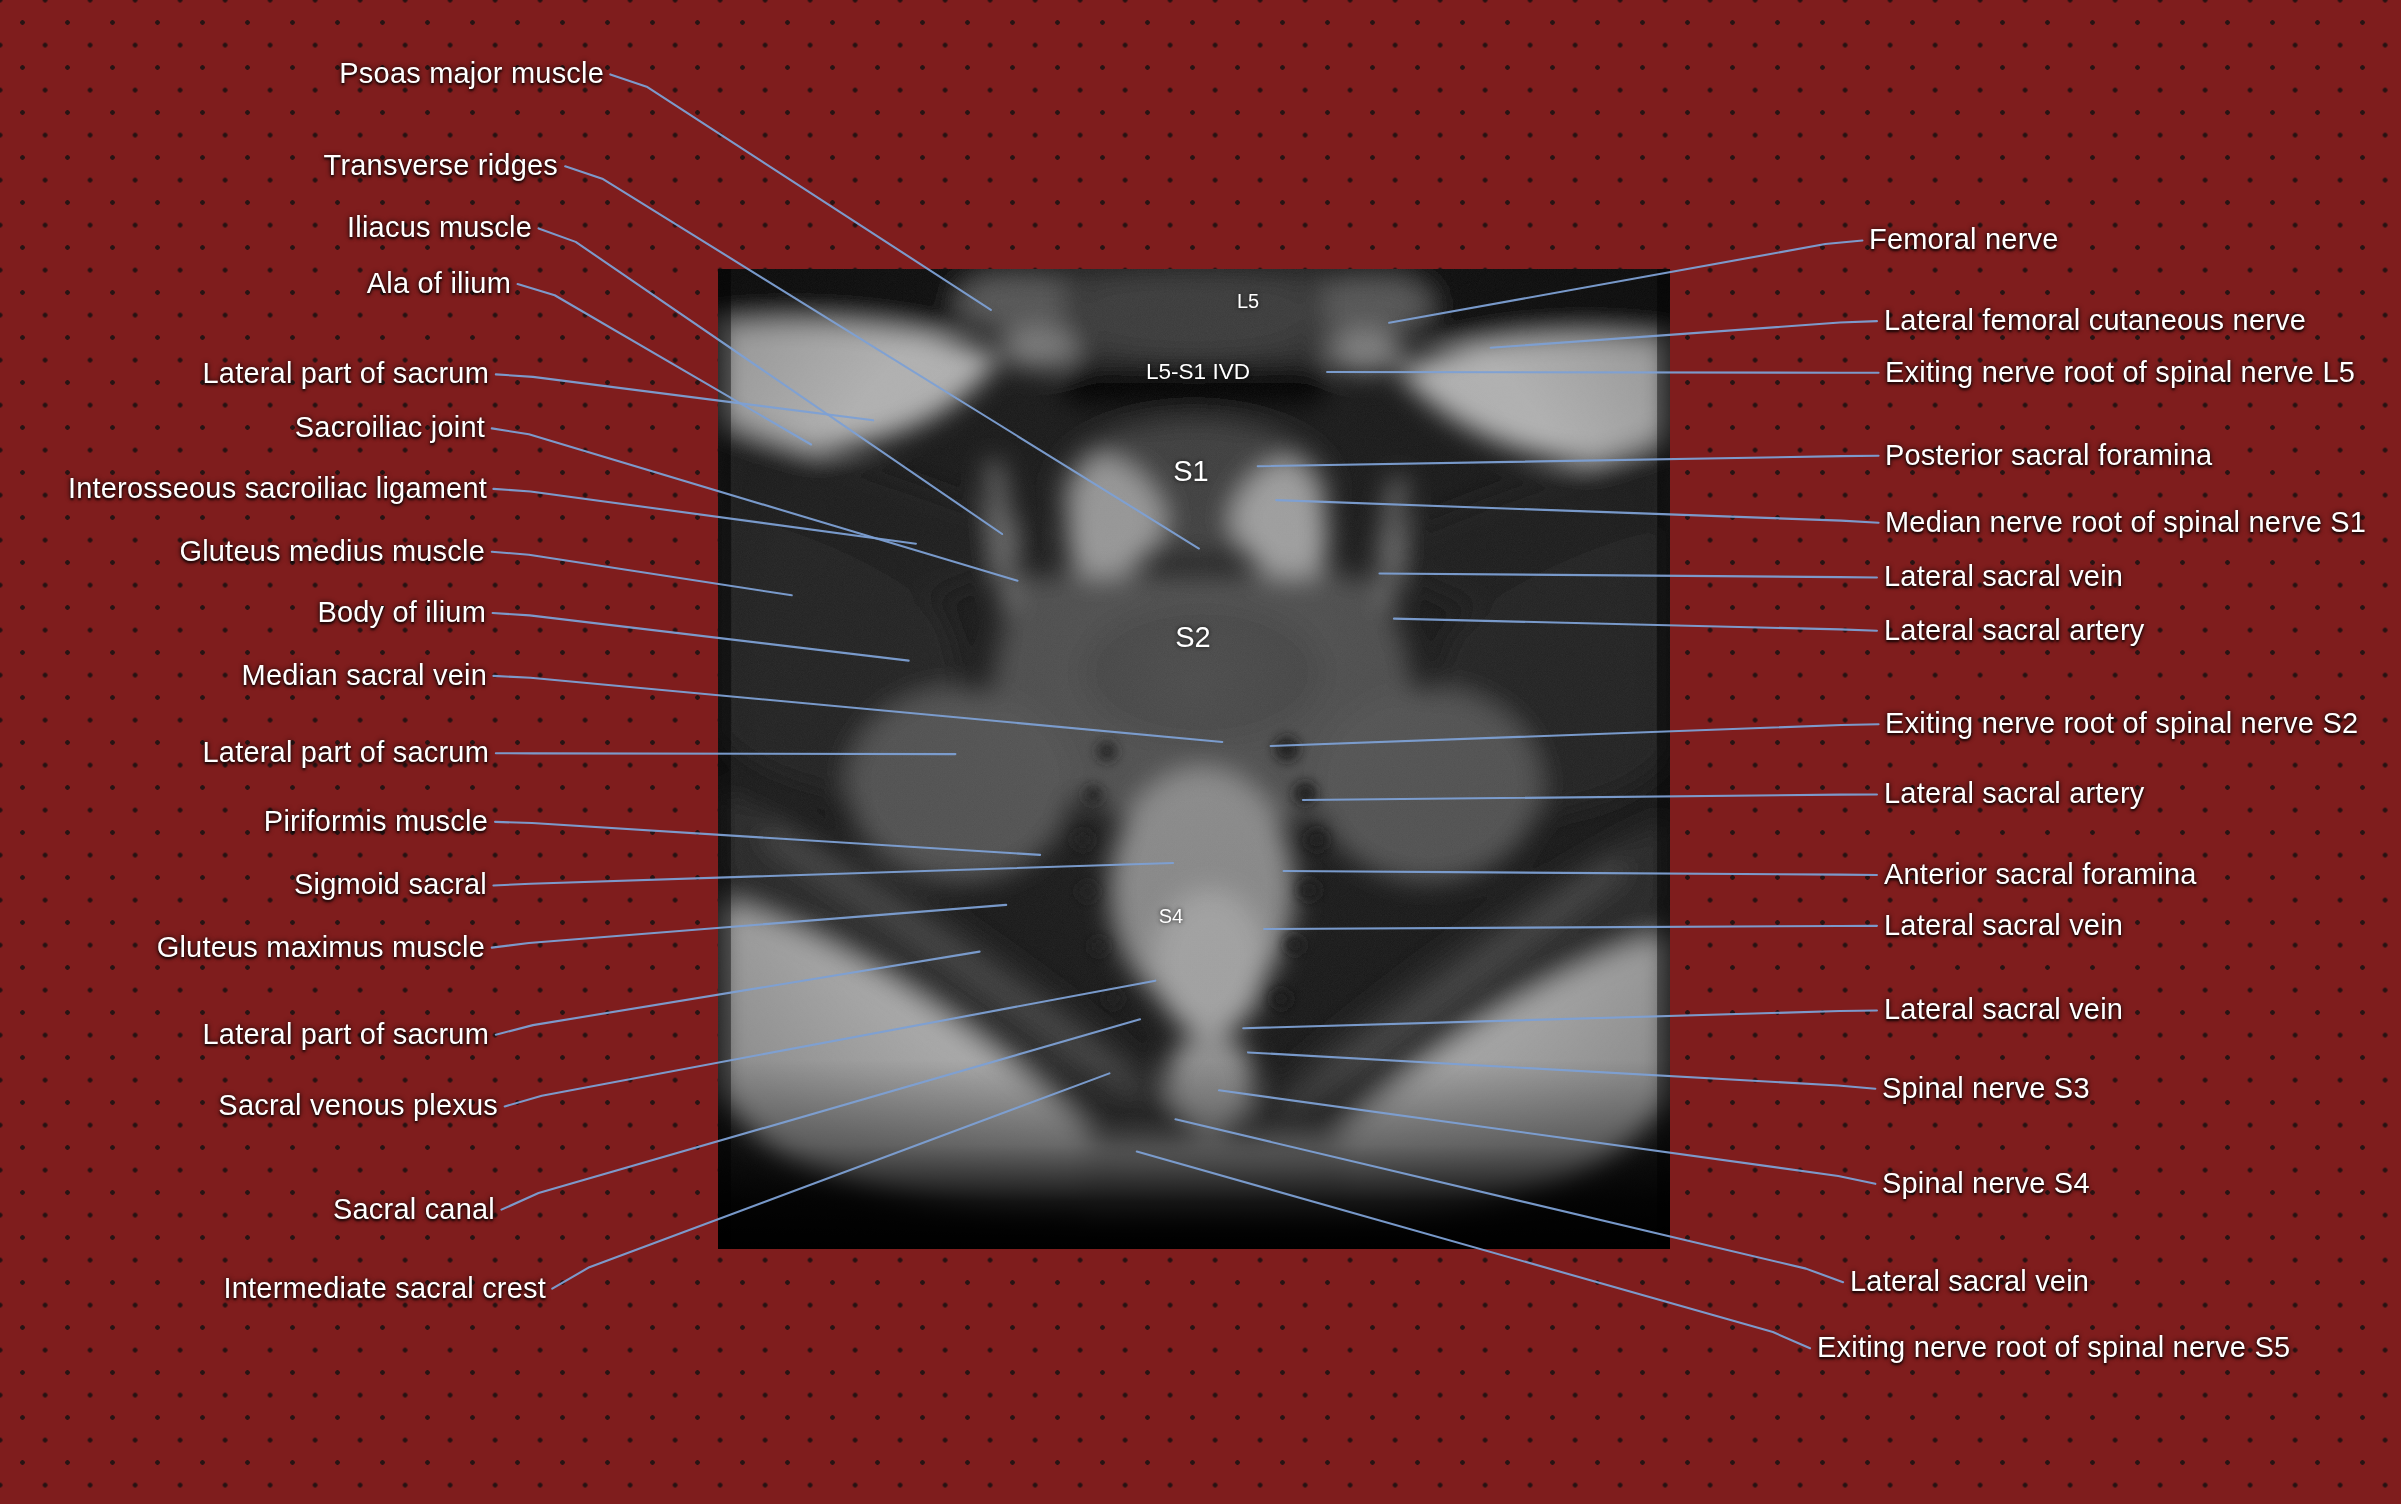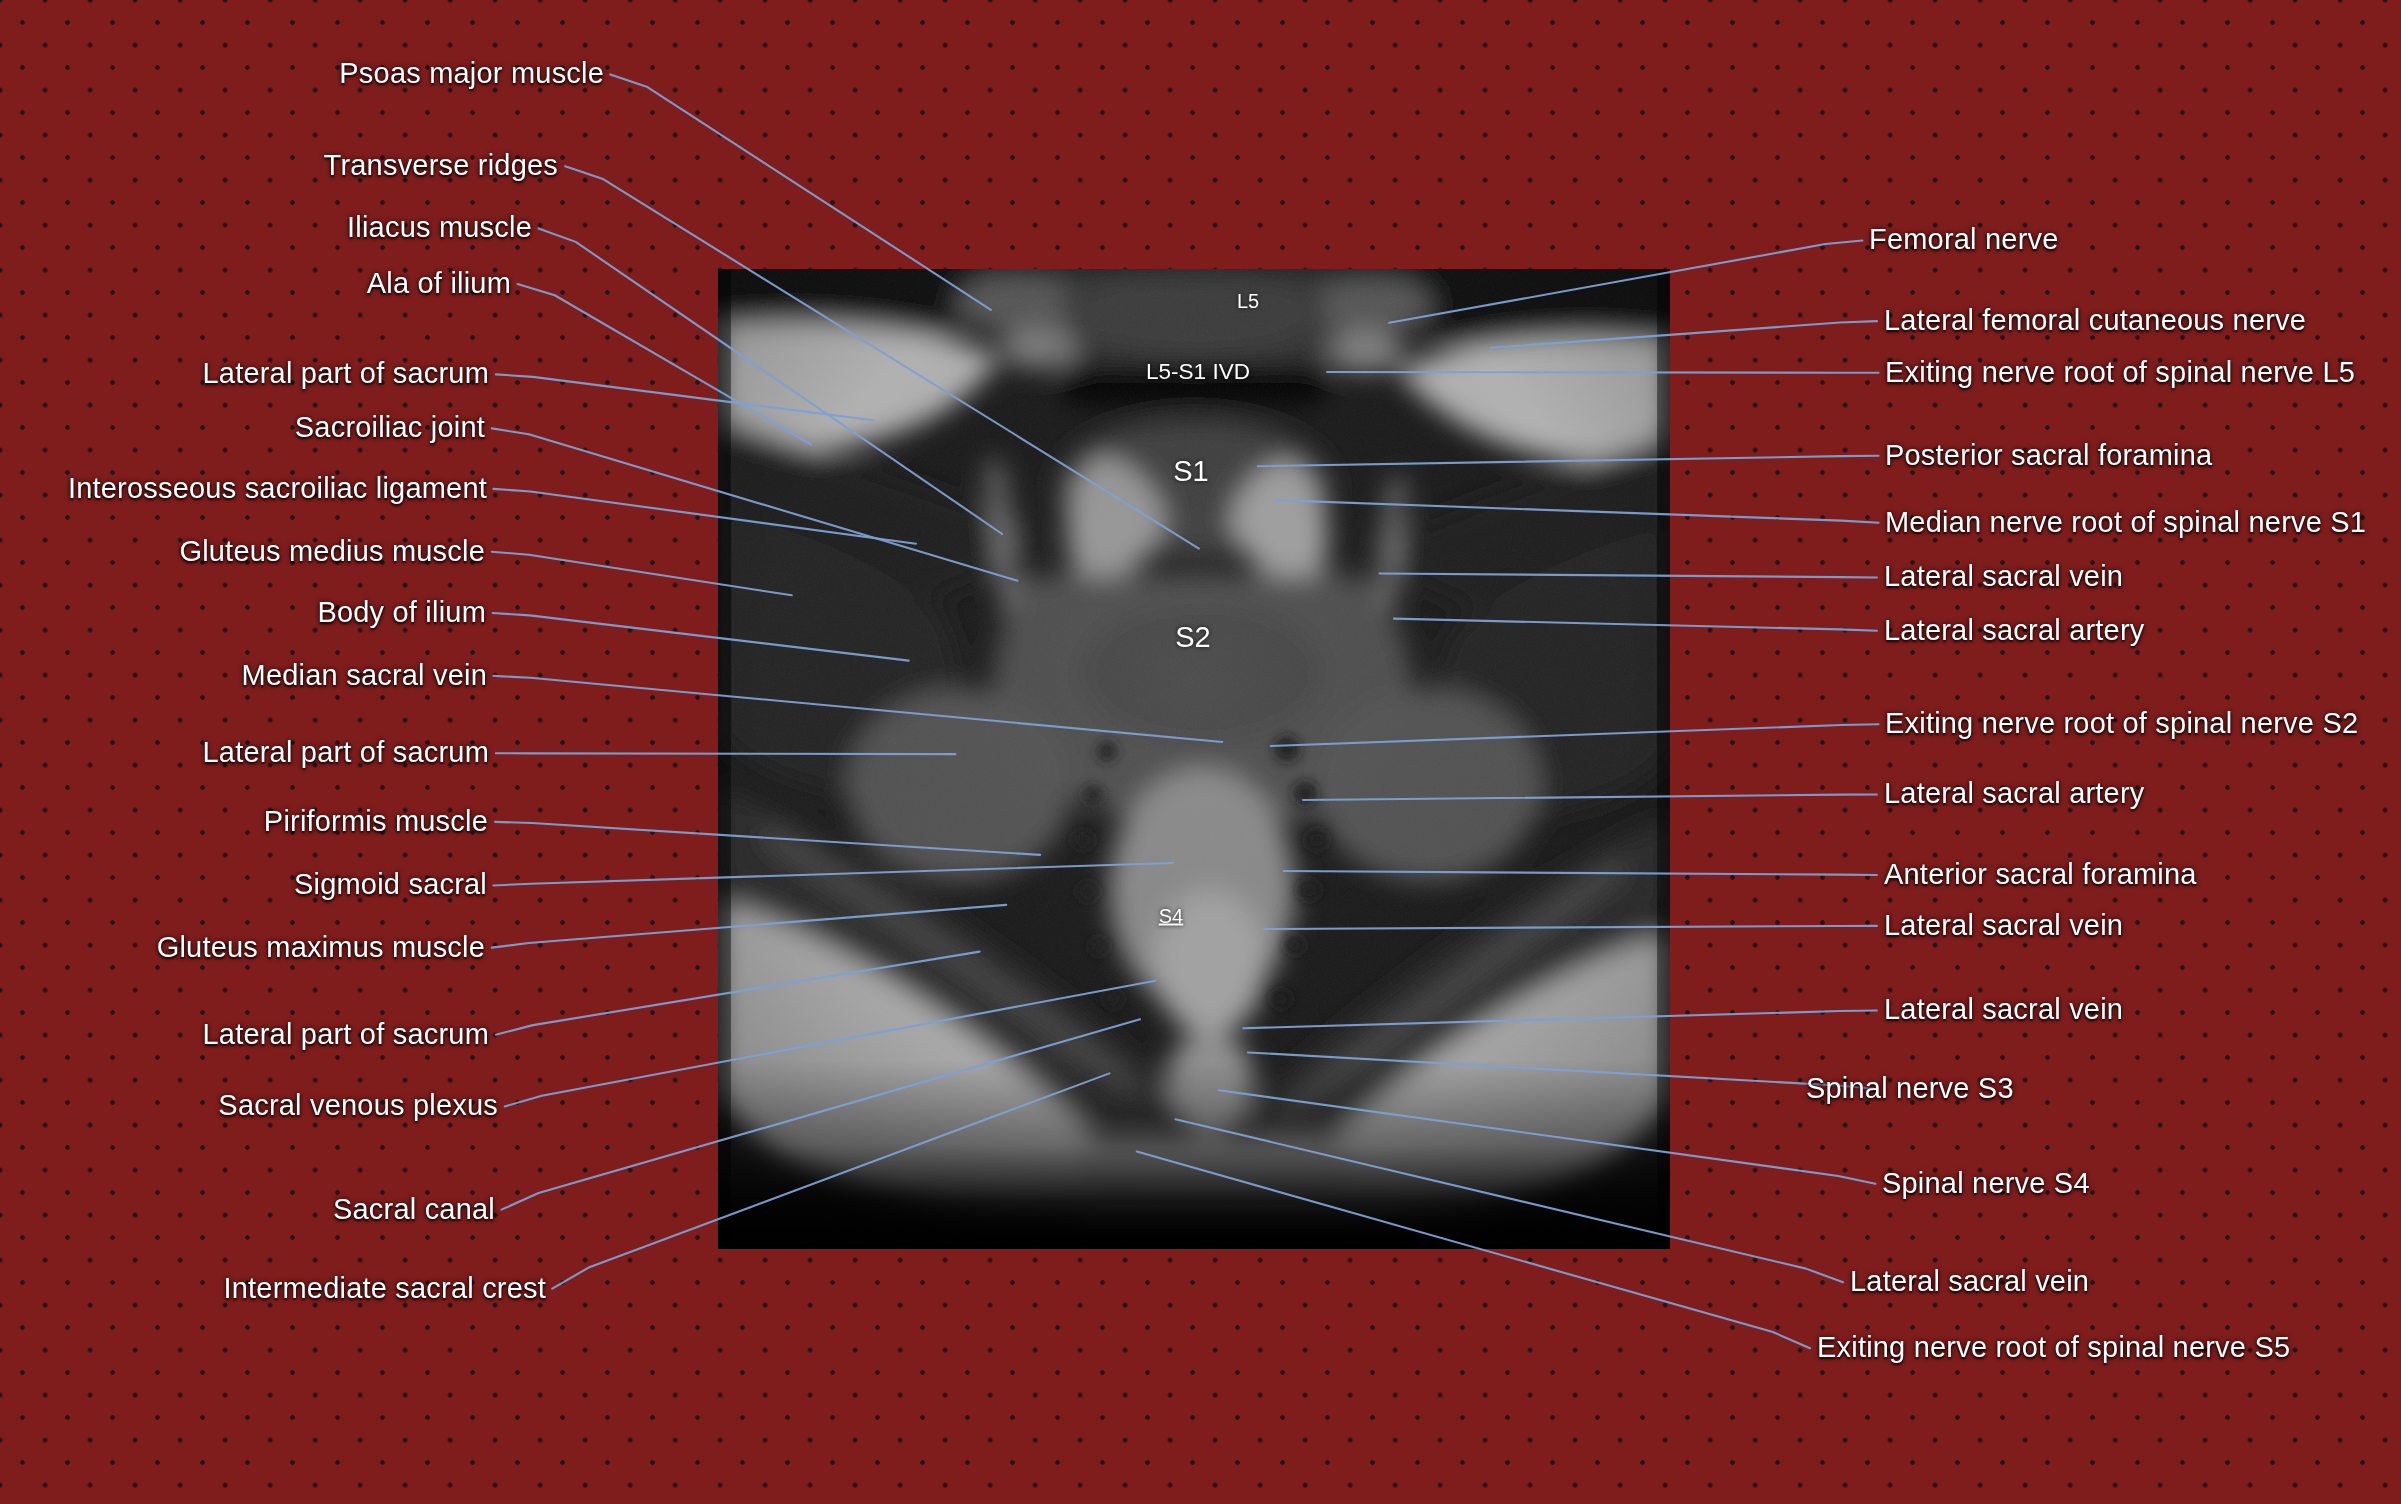--- a/index.html
+++ b/index.html
@@ -204,27 +204,27 @@
       <div class="anat-label right" style="left: 1885px; top: 373px;">Exiting nerve root of spinal nerve L5</div>
       <div class="anat-label right" style="left: 1885px; top: 456px;">Posterior sacral foramina</div>
       <div class="anat-label right" style="left: 1885px; top: 523px;">Median nerve root of spinal nerve S1</div>
       <div class="anat-label right" style="left: 1884px; top: 577px;">Lateral sacral vein</div>
       <div class="anat-label right" style="left: 1884px; top: 631px;">Lateral sacral artery</div>
       <div class="anat-label right" style="left: 1885px; top: 724px;">Exiting nerve root of spinal nerve S2</div>
       <div class="anat-label right" style="left: 1884px; top: 794px;">Lateral sacral artery</div>
       <div class="anat-label right" style="left: 1884px; top: 875px;">Anterior sacral foramina</div>
       <div class="anat-label right" style="left: 1884px; top: 926px;">Lateral sacral vein</div>
       <div class="anat-label right" style="left: 1884px; top: 1010px;">Lateral sacral vein</div>
-      <div class="anat-label right" style="left: 1806px; top: 1089px;">Spinal nerve S3</div>
+      <div class="anat-label right" style="left: 1882px; top: 1089px;">Spinal nerve S3</div>
       <div class="anat-label right" style="left: 1882px; top: 1184px;">Spinal nerve S4</div>
       <div class="anat-label right" style="left: 1850px; top: 1282px;">Lateral sacral vein</div>
       <div class="anat-label right" style="left: 1817px; top: 1348px;">Exiting nerve root of spinal nerve S5</div>
     </div>
   <div id="labels-mri">
       <div class="mri-label" style="left: 1208px; top: 301px; font-size: 20px; margin-left: 40px;">L5</div>
       <div class="mri-label" style="left: 1198px; top: 372px; font-size: 22.6px;">L5-S1 IVD</div>
       <div class="mri-label" style="left: 1191px; top: 471px; font-size: 29px;">S1</div>
       <div class="mri-label" style="left: 1193px; top: 637px; font-size: 29px;">S2</div>
-      <div class="mri-label" style="left: 1171px; top: 916px; font-size: 20px; text-decoration: underline;">S4</div>
+      <div class="mri-label" style="left: 1171px; top: 916px; font-size: 20px;">S4</div>
     </div>
 
 </div>
 
 
 </body></html>

